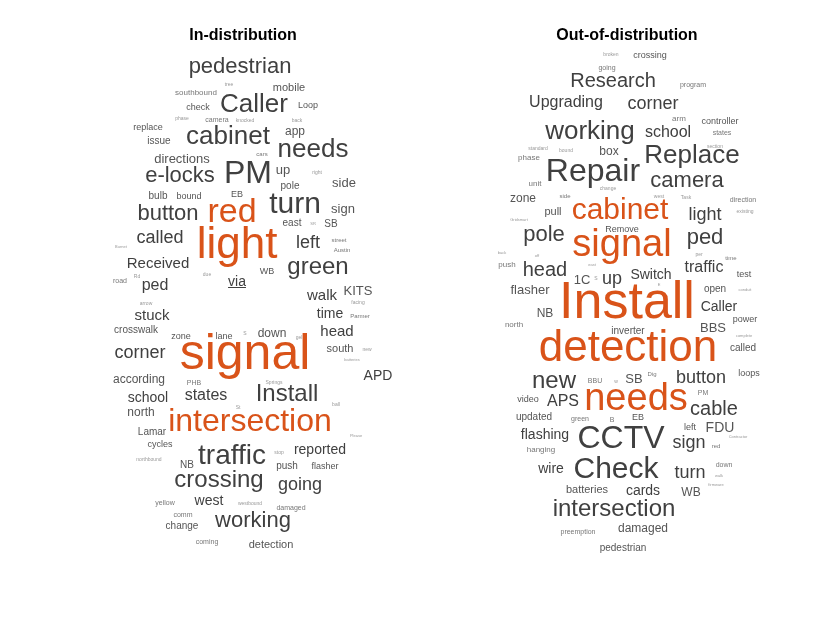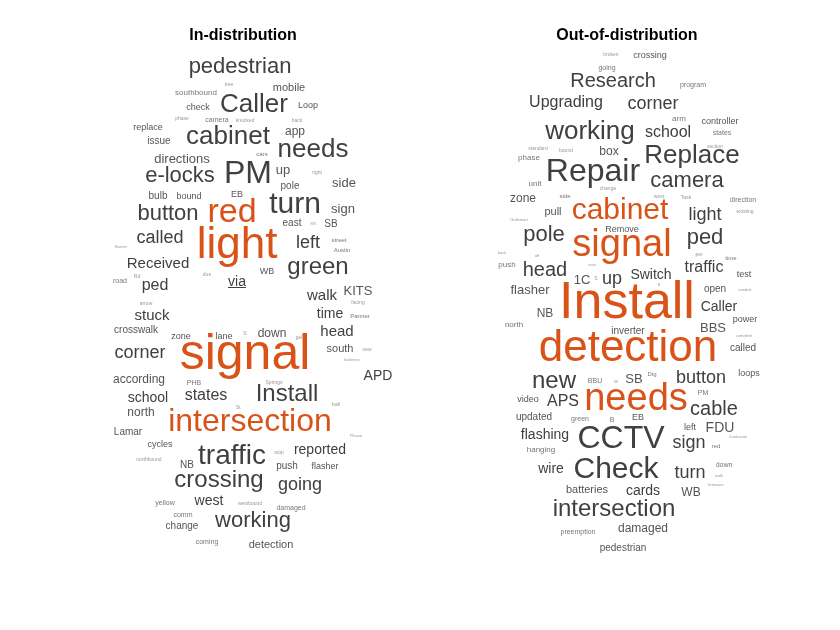--- a/index.html
+++ b/index.html
@@ -55,21 +55,21 @@
       <span class="word" style="left: 237px; top: 281px; font-size: 14px; color: rgb(64, 64, 64); text-decoration: underline;">via</span>
       <span class="word" style="left: 344px; top: 182px; font-size: 13px; color: rgb(85, 85, 85);">side</span>
       <span class="word" style="left: 343px; top: 208px; font-size: 13px; color: rgb(85, 85, 85);">sign</span>
       <span class="word" style="left: 182px; top: 158px; font-size: 13px; color: rgb(85, 85, 85);">directions</span>
       <span class="word" style="left: 139px; top: 379px; font-size: 12px; color: rgb(85, 85, 85);">according</span>
       <span class="word" style="left: 289px; top: 87px; font-size: 11px; color: rgb(85, 85, 85);">mobile</span>
       <span class="word" style="left: 283px; top: 169px; font-size: 13px; color: rgb(85, 85, 85);">up</span>
       <span class="word" style="left: 295px; top: 131px; font-size: 12px; color: rgb(85, 85, 85);">app</span>
       <span class="word" style="left: 272px; top: 333px; font-size: 12px; color: rgb(85, 85, 85);">down</span>
       <span class="word" style="left: 141px; top: 412px; font-size: 12px; color: rgb(85, 85, 85);">north</span>
-      <span class="word" style="left: 128px; top: 432px; font-size: 10px; color: rgb(85, 85, 85);">Lamar</span>
+      <span class="word" style="left: 152px; top: 432px; font-size: 10px; color: rgb(85, 85, 85);">Lamar</span>
       <span class="word" style="left: 182px; top: 526px; font-size: 10px; color: rgb(85, 85, 85);">change</span>
       <span class="word" style="left: 271px; top: 544px; font-size: 11px; color: rgb(85, 85, 85);">detection</span>
       <span class="word" style="left: 287px; top: 466px; font-size: 10px; color: rgb(85, 85, 85);">push</span>
       <span class="word" style="left: 325px; top: 466px; font-size: 9px; color: rgb(85, 85, 85);">flasher</span>
       <span class="word" style="left: 187px; top: 465px; font-size: 10px; color: rgb(85, 85, 85);">NB</span>
       <span class="word" style="left: 136px; top: 330px; font-size: 10px; color: rgb(85, 85, 85);">crosswalk</span>
       <span class="word" style="left: 159px; top: 141px; font-size: 10px; color: rgb(85, 85, 85);">issue</span>
       <span class="word" style="left: 148px; top: 127px; font-size: 9px; color: rgb(85, 85, 85);">replace</span>
       <span class="word" style="left: 198px; top: 107px; font-size: 9px; color: rgb(85, 85, 85);">check</span>
       <span class="word" style="left: 308px; top: 105px; font-size: 9px; color: rgb(85, 85, 85);">Loop</span>

